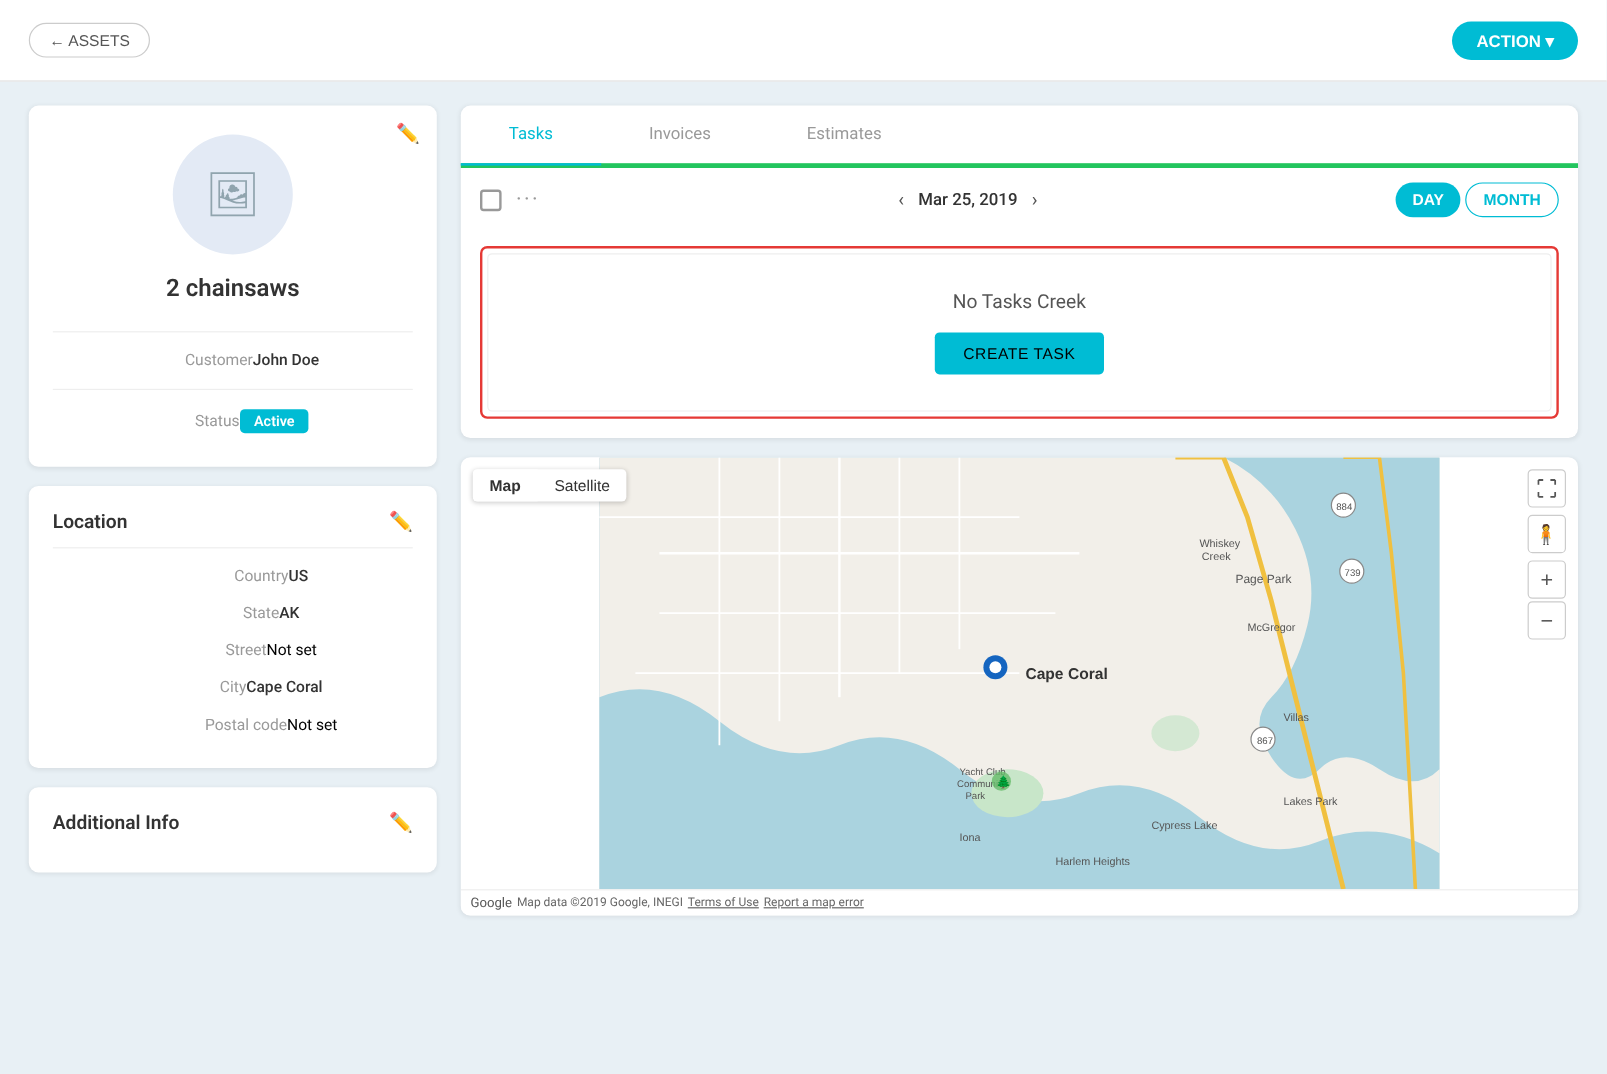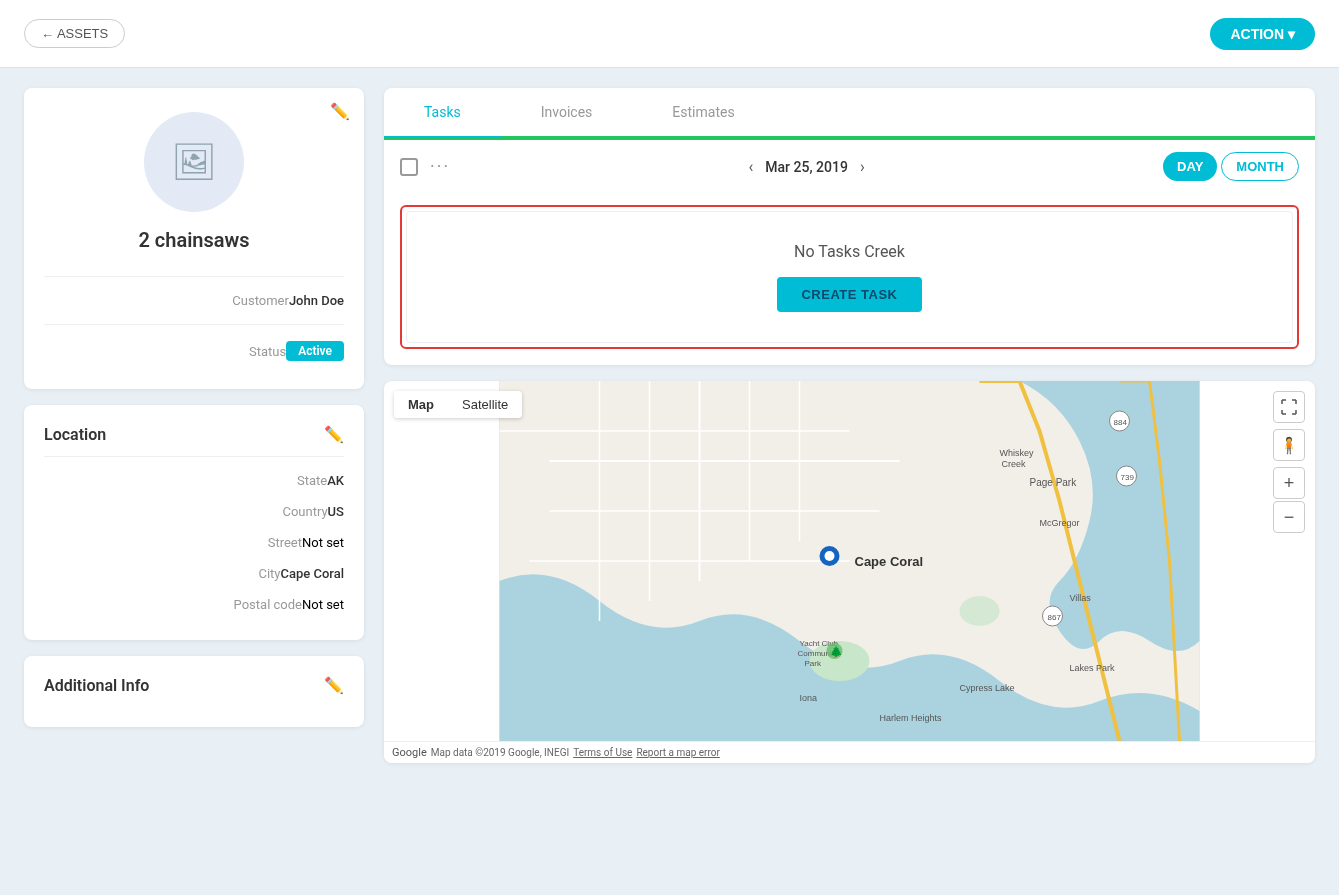--- a/index.html
+++ b/index.html
@@ -106,24 +106,25 @@
       margin-bottom: 16px;
     }
     .divider {
       width: 100%;
       height: 1px;
       background: #eee;
       margin: 8px 0;
     }
     .info-row {
       display: flex;
-      justify-content: flex-end;
+      justify-content: center;
       align-items: center;
       width: 100%;
       padding: 8px 0;
+      margin-left: 32px;
     }
     .info-label {
       font-size: 13px;
       color: #999;
     }
     .info-value {
       font-size: 13px;
       color: #333;
       font-weight: 500;
     }
@@ -265,26 +266,26 @@
       flex-direction: column;
       align-items: center;
       gap: 16px;
     }
     .no-tasks-text {
       font-size: 16px;
       color: #555;
     }
     .create-task-btn {
       background: #00bcd4;
-      color: #0c4a6e;
+      color: #000000;
       border: none;
       border-radius: 4px;
       padding: 10px 24px;
       font-size: 13px;
-      font-weight: 700;
+      font-weight: 400;
       cursor: pointer;
       letter-spacing: 0.5px;
     }
 
     
     .map-card {
       background: #fff;
       border-radius: 8px;
       overflow: hidden;
       box-shadow: 0 1px 4px rgba(0,0,0,0.08);
@@ -418,26 +419,26 @@
       </div>
     </div>
 
     <div class="card">
       <div class="section-header">
         <span class="section-title">Location</span>
         <span style="color:#aaa;cursor:pointer;">✏️</span>
       </div>
       <div class="divider"></div>
       <div class="info-row">
+        <span class="info-label">Country</span>
+        <span class="info-value">US</span>
+      </div>
+      <div class="info-row">
         <span class="info-label">State</span>
         <span class="info-value">AK</span>
-      </div>
-      <div class="info-row">
-        <span class="info-label">Country</span>
-        <span class="info-value">US</span>
       </div>
       <div class="info-row">
         <span class="info-label">Street</span>
         <span class="not-set">Not set</span>
       </div>
       <div class="info-row">
         <span class="info-label">City</span>
         <span class="info-value">Cape Coral</span>
       </div>
       <div class="info-row">

